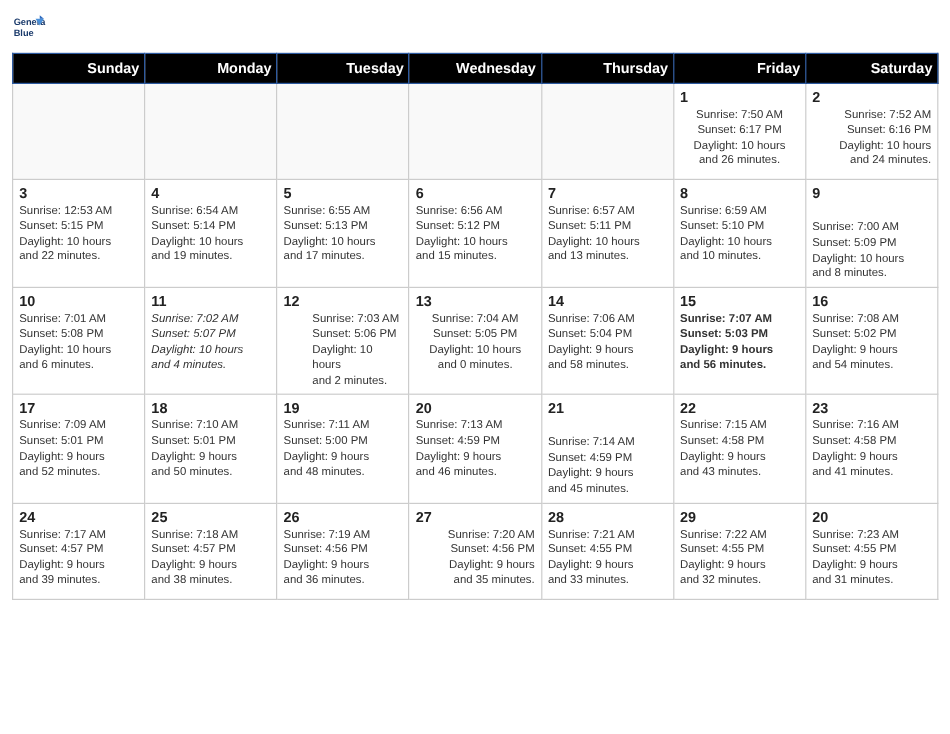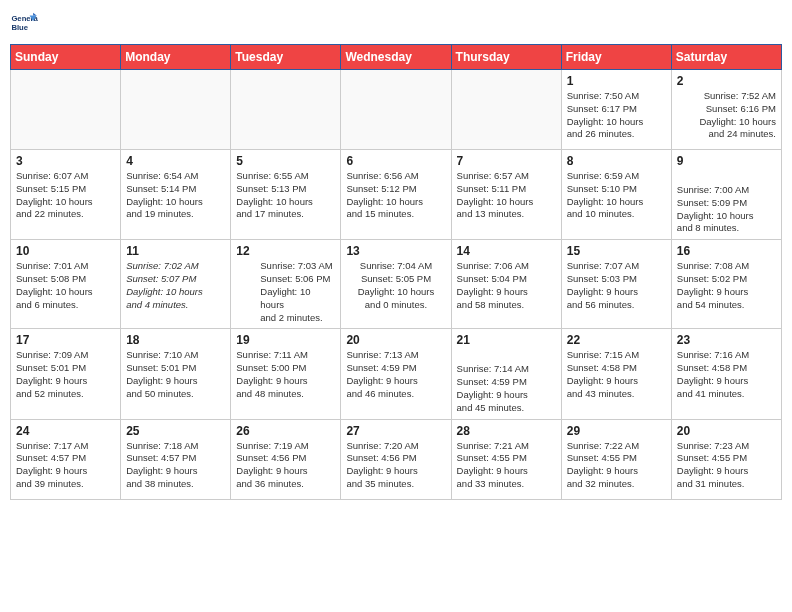--- a/index.html
+++ b/index.html
@@ -36,27 +36,27 @@
     .location {
       font-size: 14px;
       color: #555;
     }
     .calendar {
       width: 100%;
       border-collapse: collapse;
       border: 1px solid #ccc;
     }
     .calendar th {
-      background-color: #ef4444;
+      background-color: #000000;
       color: #fff;
       font-size: 12px;
       font-weight: bold;
       padding: 5px 4px;
       border: 1px solid #2d5aa0;
-      text-align: left;
+      text-align: right;
     }
     .calendar td {
       border: 1px solid #ccc;
       vertical-align: top;
       padding: 4px 5px;
       font-size: 10px;
       color: #333;
       width: calc(100% / 7);
       min-height: 80px;
       height: 80px;
@@ -109,37 +109,37 @@
   </thead>
   <tbody id="calendar-body">
   <tr>
         <td class="empty"></td>
         <td class="empty"></td>
         <td class="empty"></td>
         <td class="empty"></td>
         <td class="empty"></td>
         <td>
           <div class="day-number">1</div>
-          <div class="day-info" style="white-space: pre-line;">Sunrise: 7:50 AM
+          <div class="day-info" style="white-space: pre-line; text-align: center;">Sunrise: 7:50 AM
 Sunset: 6:17 PM
 Daylight: 10 hours
 and 26 minutes.</div>
         </td>
         <td>
           <div class="day-number">2</div>
           <div class="day-info" style="white-space: pre-line; text-align: right;">Sunrise: 7:52 AM
 Sunset: 6:16 PM
 Daylight: 10 hours
 and 24 minutes.</div>
         </td>
       </tr>
       <tr>
         <td>
           <div class="day-number">3</div>
-          <div class="day-info" style="white-space: pre-line;">Sunrise: 6:07 AM
+          <div class="day-info" style="white-space: pre-line;">Sunrise: 12:53 AM
 Sunset: 5:15 PM
 Daylight: 10 hours
 and 22 minutes.</div>
         </td>
         <td>
           <div class="day-number">4</div>
           <div class="day-info" style="white-space: pre-line;">Sunrise: 6:54 AM
 Sunset: 5:14 PM
 Daylight: 10 hours
 and 19 minutes.</div>
@@ -211,21 +211,21 @@
         </td>
         <td>
           <div class="day-number">14</div>
           <div class="day-info" style="white-space: pre-line;">Sunrise: 7:06 AM
 Sunset: 5:04 PM
 Daylight: 9 hours
 and 58 minutes.</div>
         </td>
         <td>
           <div class="day-number">15</div>
-          <div class="day-info" style="white-space: pre-line;">Sunrise: 7:07 AM
+          <div class="day-info" style="white-space: pre-line; font-weight: bold;">Sunrise: 7:07 AM
 Sunset: 5:03 PM
 Daylight: 9 hours
 and 56 minutes.</div>
         </td>
         <td>
           <div class="day-number">16</div>
           <div class="day-info" style="white-space: pre-line;">Sunrise: 7:08 AM
 Sunset: 5:02 PM
 Daylight: 9 hours
 and 54 minutes.</div>
@@ -299,21 +299,21 @@
         </td>
         <td>
           <div class="day-number">26</div>
           <div class="day-info" style="white-space: pre-line;">Sunrise: 7:19 AM
 Sunset: 4:56 PM
 Daylight: 9 hours
 and 36 minutes.</div>
         </td>
         <td>
           <div class="day-number">27</div>
-          <div class="day-info" style="white-space: pre-line;">Sunrise: 7:20 AM
+          <div class="day-info" style="white-space: pre-line; text-align: right;">Sunrise: 7:20 AM
 Sunset: 4:56 PM
 Daylight: 9 hours
 and 35 minutes.</div>
         </td>
         <td>
           <div class="day-number">28</div>
           <div class="day-info" style="white-space: pre-line;">Sunrise: 7:21 AM
 Sunset: 4:55 PM
 Daylight: 9 hours
 and 33 minutes.</div>

